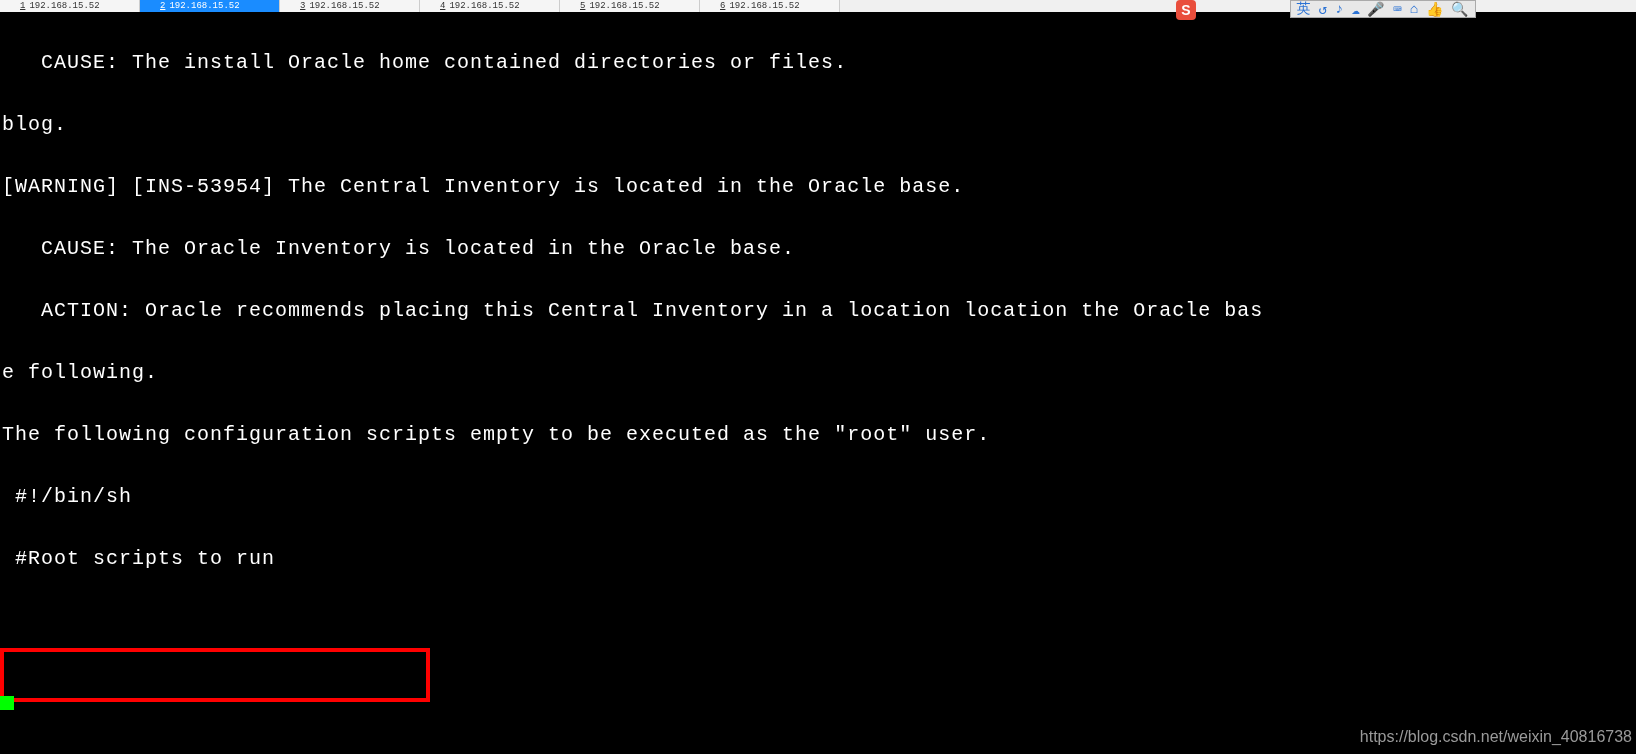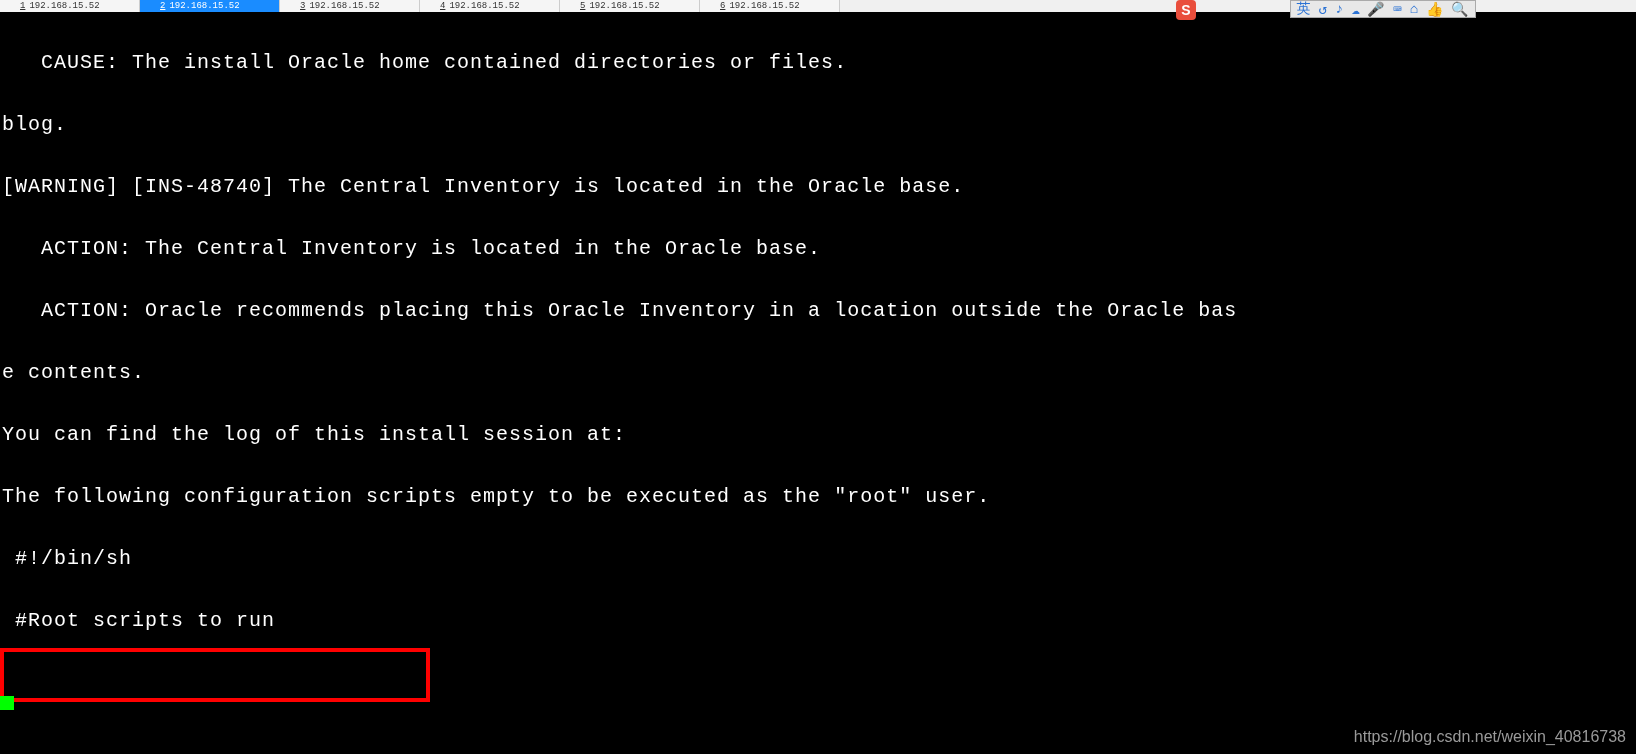--- a/index.html
+++ b/index.html
@@ -85,21 +85,21 @@
     .cursor {
       position: absolute;
       left: 0;
       bottom: 44px;
       width: 14px;
       height: 14px;
       background: #00ff00;
     }
     .watermark {
       position: absolute;
-      right: 10px;
+      right: 4px;
       bottom: 8px;
       color: #9a9a9a;
       font-family: Arial, sans-serif;
       font-size: 16px;
     }
   </style>
 </head>
 <body>
 
 <div class="tabs">
@@ -139,25 +139,24 @@
   <span>🎤</span>
   <span>⌨</span>
   <span>⌂</span>
   <span>👍</span>
   <span>🔍</span>
 </div>
 
 <div class="terminal">
 <div>   CAUSE: The install Oracle home contained directories or files.</div>
 <div>blog.</div>
-<div>[WARNING] [INS-48740] The Central Inventory is located in the Oracle base.</div>
-<div>   ACTION: The Central Inventory is located in the Oracle base.</div>
-<div>   ACTION: Oracle recommends placing this Oracle Inventory in a location outside the Oracle bas</div>
-<div>e contents.</div>
-<div>You can find the log of this install session at:</div>
+<div>[WARNING] [INS-53954] The Central Inventory is located in the Oracle base.</div>
+<div>   CAUSE: The Oracle Inventory is located in the Oracle base.</div>
+<div>   ACTION: Oracle recommends placing this Central Inventory in a location location the Oracle bas</div>
+<div>e following.</div>
 <div>The following configuration scripts empty to be executed as the "root" user.</div>
 <div> #!/bin/sh </div>
 <div> #Root scripts to run</div>
 <div></div>
 
 
 
 
 
 

